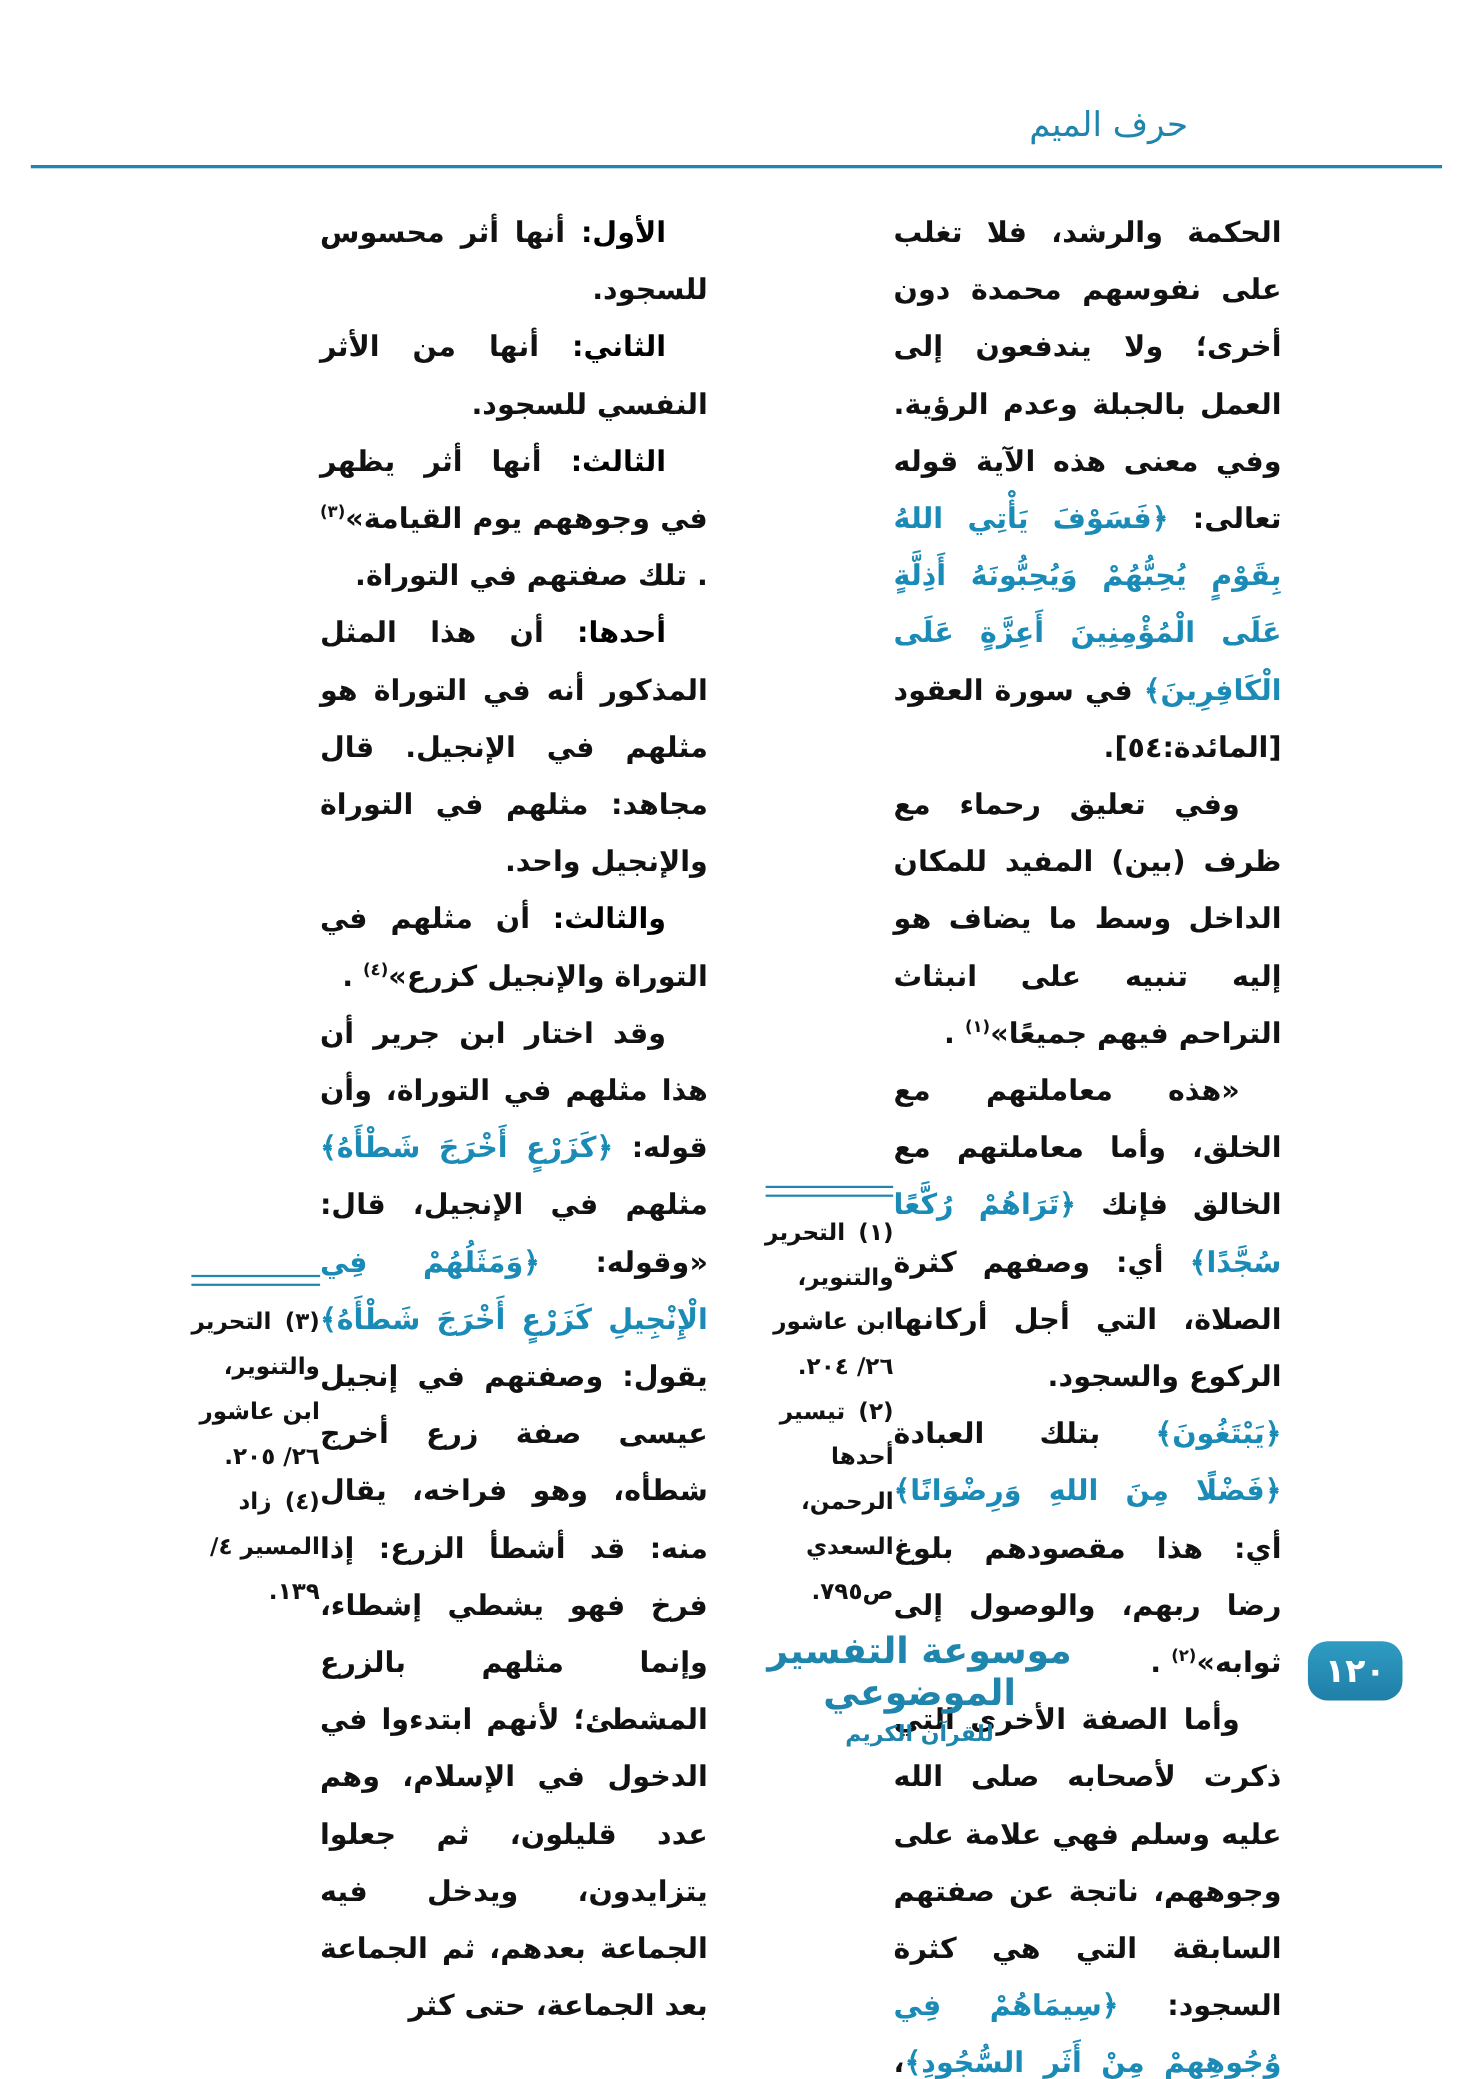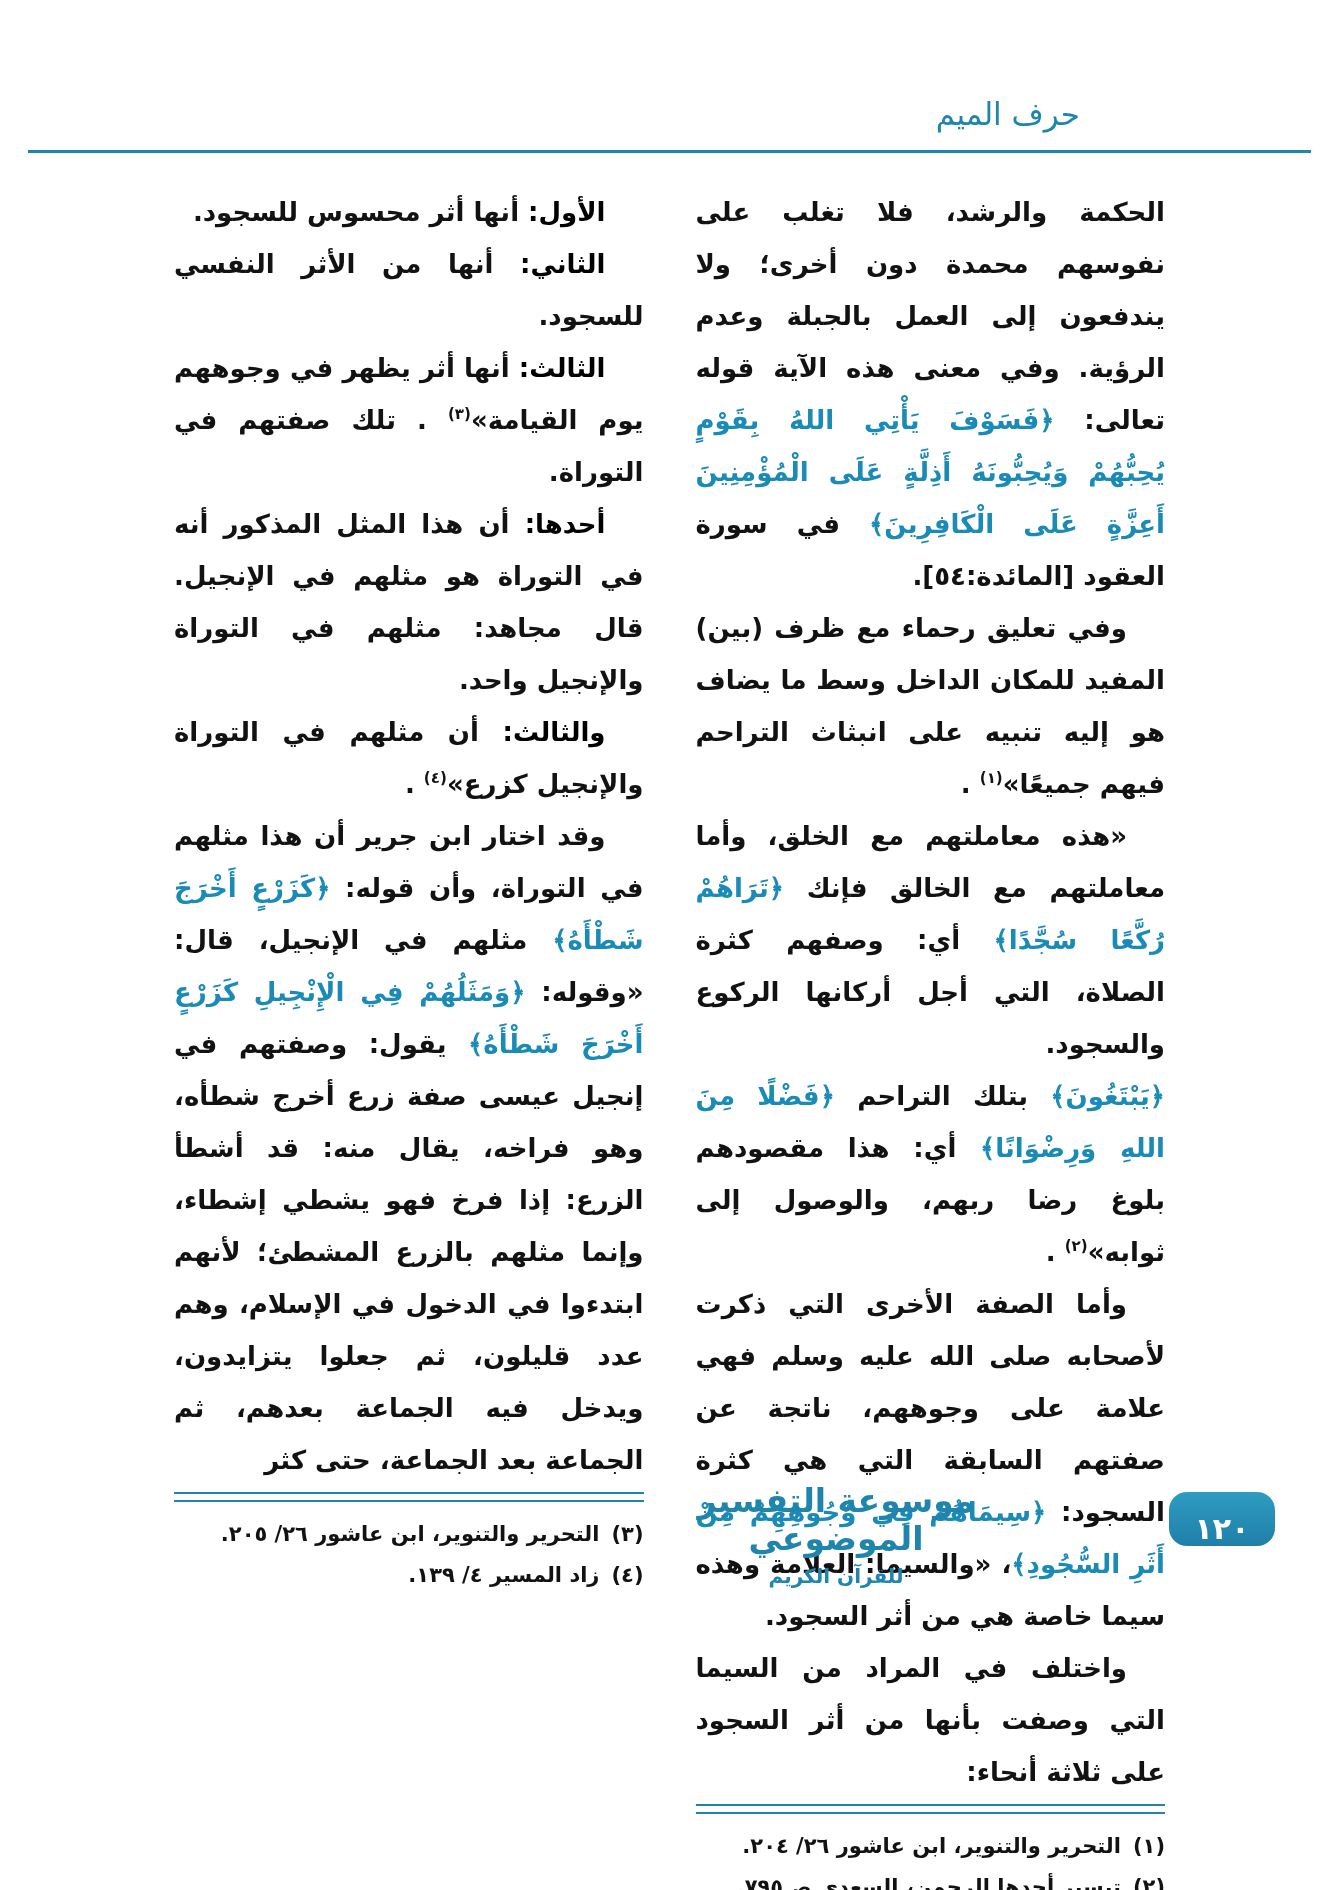--- a/index.html
+++ b/index.html
@@ -24,21 +24,21 @@
   }
   .header-rule{
     position:absolute;top:150px;left:28px;right:28px;
     height:3px;background:var(--accent);
   }
   
   .columns{
     position:absolute;top:186px;left:174px;right:174px;height:1282px;
     display:flex;gap:52px;
   }
-  .col{flex:1 1 0;display:flex;flex-direction:column;min-width:0;}
+  .col{flex:1 1 0;display:flex;flex-direction:row;min-width:0;}
   .col-body{flex:1 1 auto;}
   .para{
     margin:0;
     font-size:26px;line-height:2.0;font-weight:700;
     color:var(--ink);
     text-align:justify;
   }
   .para.indent{text-indent:38px;}
   .seg{white-space:pre-wrap;}
   .seg.lead{font-weight:700;color:#000;}
@@ -59,42 +59,42 @@
   .fn-num{margin-left:12px;}
   
   .footer-logo{
     position:absolute;top:1482px;right:348px;width:310px;
     text-align:center;color:var(--accent);
   }
   .logo-main{font-size:33px;font-weight:700;line-height:1.15;}
   .logo-sub{font-size:20px;font-weight:700;margin-top:6px;letter-spacing:1px;}
   .page-badge{
     position:absolute;top:1492px;right:64px;
-    width:106px;height:54px;border-radius:18px;
+    width:86px;height:54px;border-radius:18px;
     background:linear-gradient(180deg,#2f9cc2,#1f7fa8);
-    display:flex;align-items:flex-end;justify-content:center;
+    display:flex;align-items:center;justify-content:center;
   }
   .page-badge-num{color:#ffffff;font-size:30px;font-weight:700;}
 </style>
 </head>
 <body>
 
 <div class="page">
 
   <div class="header-title">حرف الميم</div>
   <div class="header-rule"></div>
 
   <main class="columns">
 
     <section class="col">
       <div class="col-body" id="col-right-body">
           <p class="para"><span class="seg">الحكمة والرشد، فلا تغلب على نفوسهم محمدة دون أخرى؛ ولا يندفعون إلى العمل بالجبلة وعدم الرؤية. وفي معنى هذه الآية قوله تعالى: </span><span class="seg quran">﴿فَسَوْفَ يَأْتِي اللهُ بِقَوْمٍ يُحِبُّهُمْ وَيُحِبُّونَهُ أَذِلَّةٍ عَلَى الْمُؤْمِنِينَ أَعِزَّةٍ عَلَى الْكَافِرِينَ﴾</span><span class="seg"> في سورة العقود [المائدة:٥٤].</span></p>
           <p class="para indent"><span class="seg">وفي تعليق رحماء مع ظرف (بين) المفيد للمكان الداخل وسط ما يضاف هو إليه تنبيه على انبثاث التراحم فيهم جميعًا»</span><span class="seg fnref">(١)</span><span class="seg"> .</span></p>
           <p class="para indent"><span class="seg">«هذه معاملتهم مع الخلق، وأما معاملتهم مع الخالق فإنك </span><span class="seg quran">﴿تَرَاهُمْ رُكَّعًا سُجَّدًا﴾</span><span class="seg"> أي: وصفهم كثرة الصلاة، التي أجل أركانها الركوع والسجود.</span></p>
-          <p class="para"><span class="seg quran">﴿يَبْتَغُونَ﴾</span><span class="seg"> بتلك التراحم </span><span class="seg quran">﴿فَضْلًا مِنَ اللهِ وَرِضْوَانًا﴾</span><span class="seg"> أي: هذا مقصودهم بلوغ رضا ربهم، والوصول إلى ثوابه»</span><span class="seg fnref">(٢)</span><span class="seg"> .</span></p>
+          <p class="para"><span class="seg quran">﴿يَبْتَغُونَ﴾</span><span class="seg"> بتلك العبادة </span><span class="seg quran">﴿فَضْلًا مِنَ اللهِ وَرِضْوَانًا﴾</span><span class="seg"> أي: هذا مقصودهم بلوغ رضا ربهم، والوصول إلى ثوابه»</span><span class="seg fnref">(٢)</span><span class="seg"> .</span></p>
           <p class="para indent"><span class="seg">وأما الصفة الأخرى التي ذكرت لأصحابه صلى الله عليه وسلم فهي علامة على وجوههم، ناتجة عن صفتهم السابقة التي هي كثرة السجود: </span><span class="seg quran">﴿سِيمَاهُمْ فِي وُجُوهِهِمْ مِنْ أَثَرِ السُّجُودِ﴾</span><span class="seg">، «والسيما: العلامة وهذه سيما خاصة هي من أثر السجود.</span></p>
           <p class="para indent"><span class="seg">واختلف في المراد من السيما التي وصفت بأنها من أثر السجود على ثلاثة أنحاء:</span></p>
         </div>
       <div class="footnotes">
         <div class="fn-rule"></div>
         <div id="fn-right">
             <div class="fn-line"><span class="fn-num">(١)</span><span>التحرير والتنوير، ابن عاشور ٢٦/ ٢٠٤.</span></div>
             <div class="fn-line"><span class="fn-num">(٢)</span><span>تيسير أحدها الرحمن، السعدي ص٧٩٥.</span></div>
           </div>
       </div>

